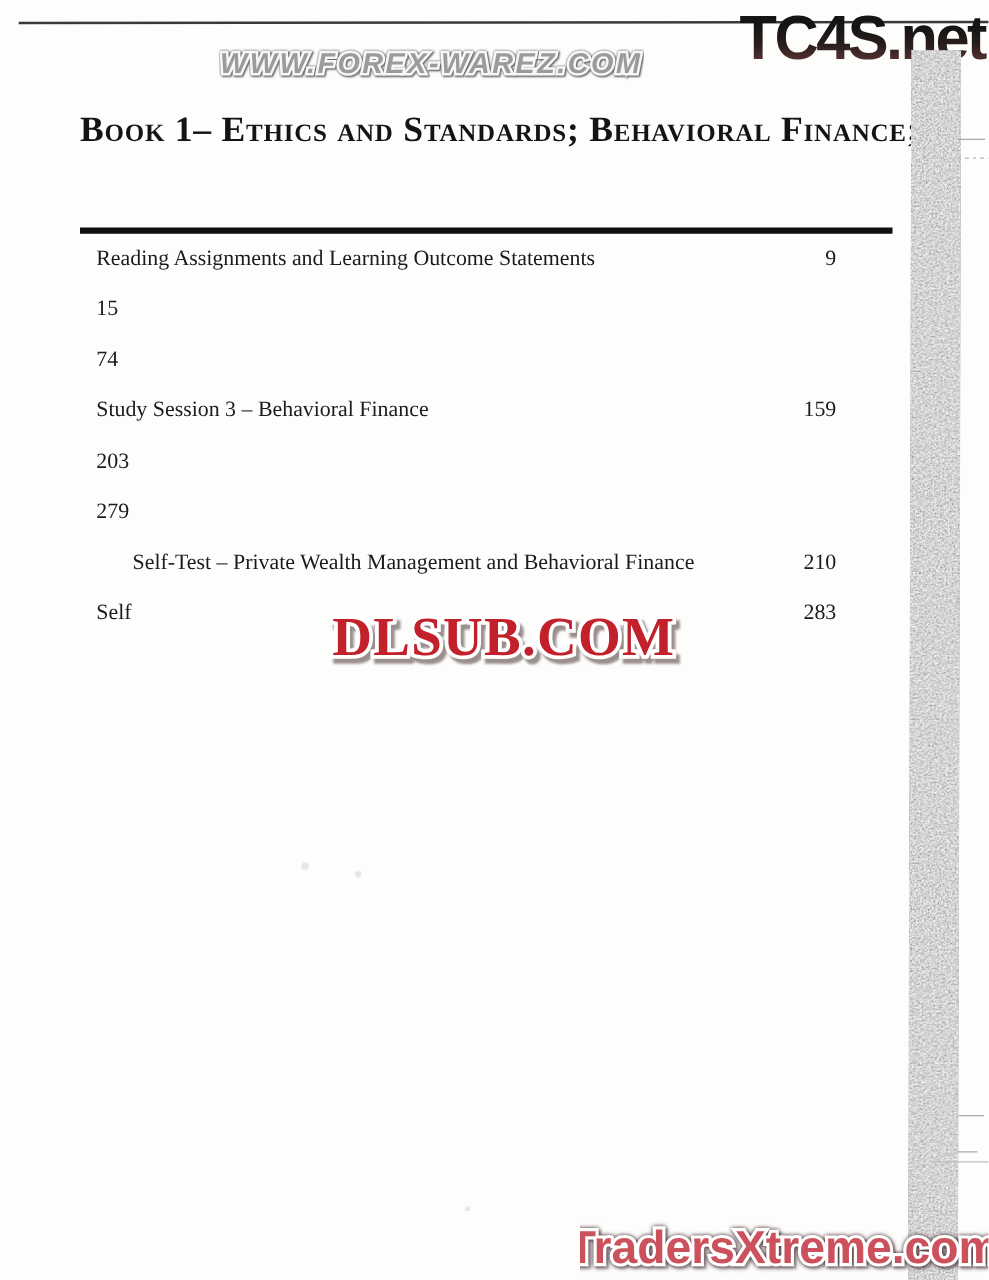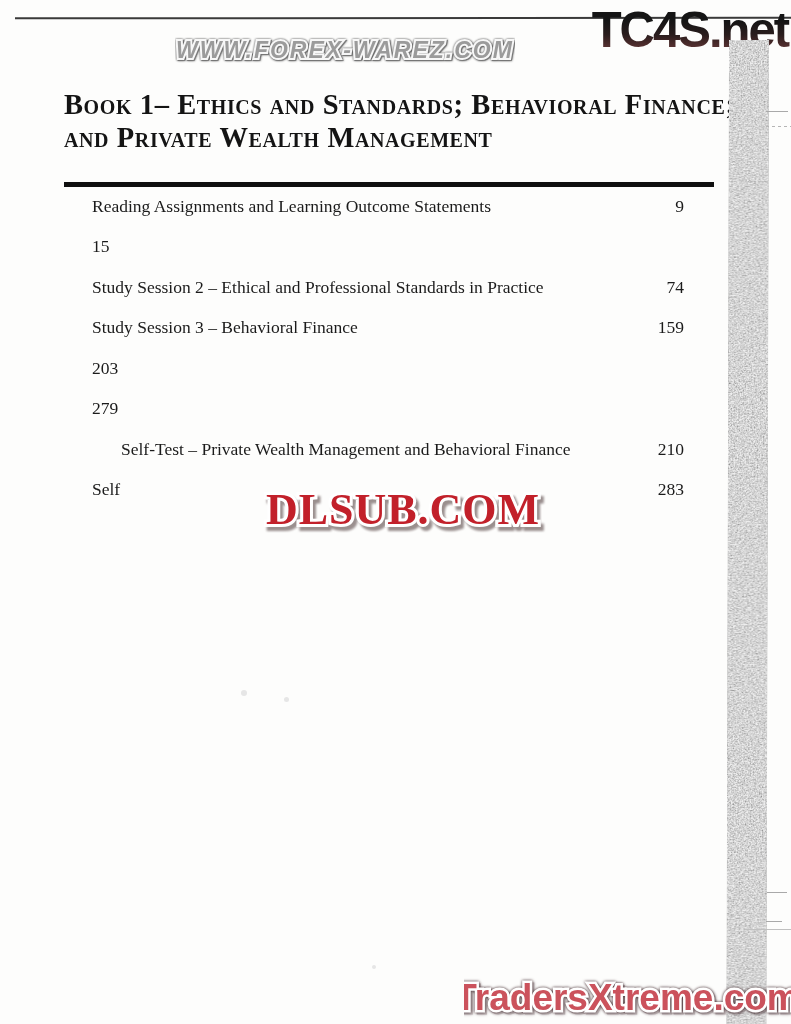--- a/index.html
+++ b/index.html
@@ -30,21 +30,21 @@
     color:#141414;
     white-space:nowrap;
   }
   
   .toc-rule{
     position:absolute;left:64px;top:182px;width:650px;height:5px;
     background:#0f0f0f;
   }
   
   .toc{
-    position:absolute;left:92px;top:186px;width:592px;
+    position:absolute;left:77px;top:186px;width:592px;
   }
   .toc-row{
     display:flex;justify-content:space-between;align-items:center;
     height:40.5px;
     font-size:17.5px;color:#1b1b1b;
     white-space:nowrap;
   }
   .toc-row.indent .toc-label{padding-left:29px;}
   .toc-page{font-size:17.5px;}
   
@@ -85,35 +85,33 @@
     </defs>
     <text x="202" y="48" text-anchor="end" font-size="49" font-weight="bold" letter-spacing="-2" transform="scale(1,1.02)" fill="url(#tc4sGrad)">TC4S.net</text>
   </svg>
 
   <svg class="forex" viewBox="0 0 340 40">
     <text x="170" y="28" text-anchor="middle" font-size="23" font-weight="bold" font-style="italic" letter-spacing="2" fill="#9b9b9b" stroke="#f7f7f7" stroke-width="4" paint-order="stroke" style="filter:drop-shadow(0 0 1px #555) drop-shadow(1px 1px 0 #888);">WWW.FOREX-WAREZ.COM</text>
   </svg>
 
   <div class="title">
     <div>Book 1– Ethics and Standards; Behavioral Finance;</div>
-    <div>and Private Wealth Management</div>
   </div>
 
   <div class="toc-rule"></div>
 
   <div class="toc">
       <div class="toc-row">
         <span class="toc-label">Reading Assignments and Learning Outcome Statements</span>
         <span class="toc-page">9</span>
       </div>
       <div class="toc-row">
         <span class="toc-page">15</span>
       </div>
       <div class="toc-row">
-        <span class="toc-label">Study Session 2 – Ethical and Professional Standards in Practice</span>
         <span class="toc-page">74</span>
       </div>
       <div class="toc-row">
         <span class="toc-label">Study Session 3 – Behavioral Finance</span>
         <span class="toc-page">159</span>
       </div>
       <div class="toc-row indent">
         <span class="toc-page">203</span>
       </div>
       <div class="toc-row">

